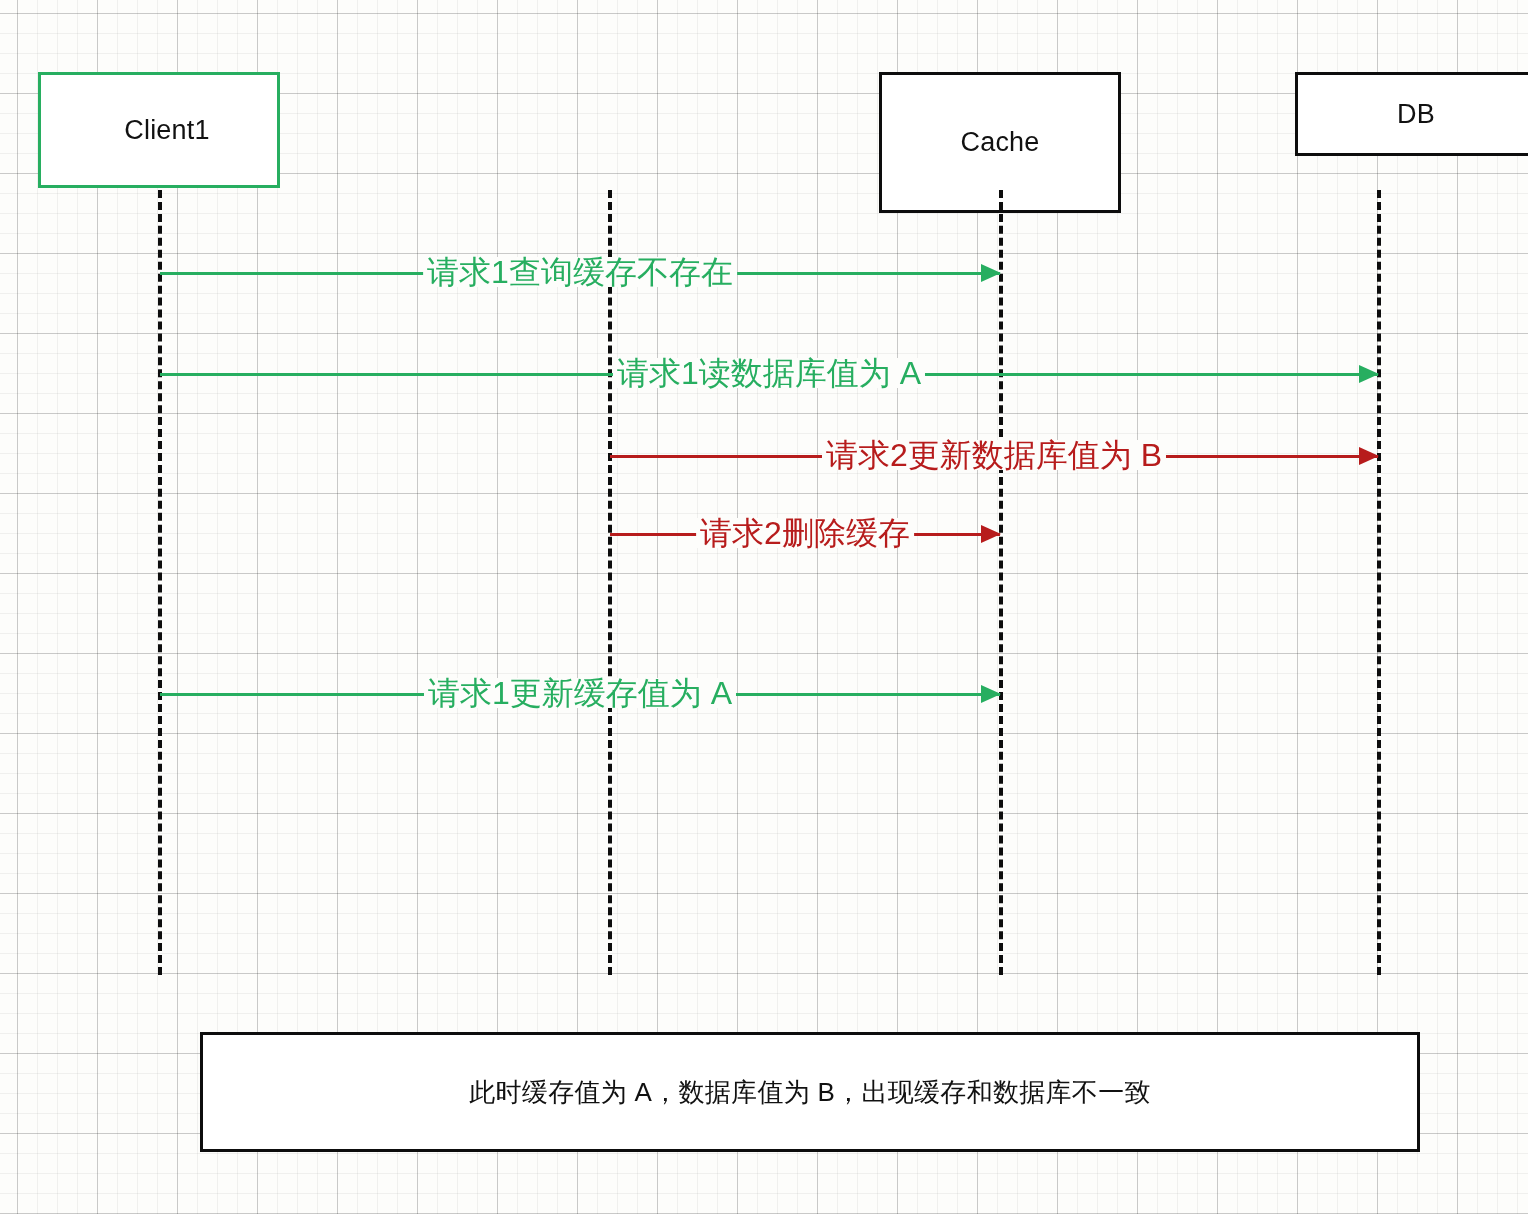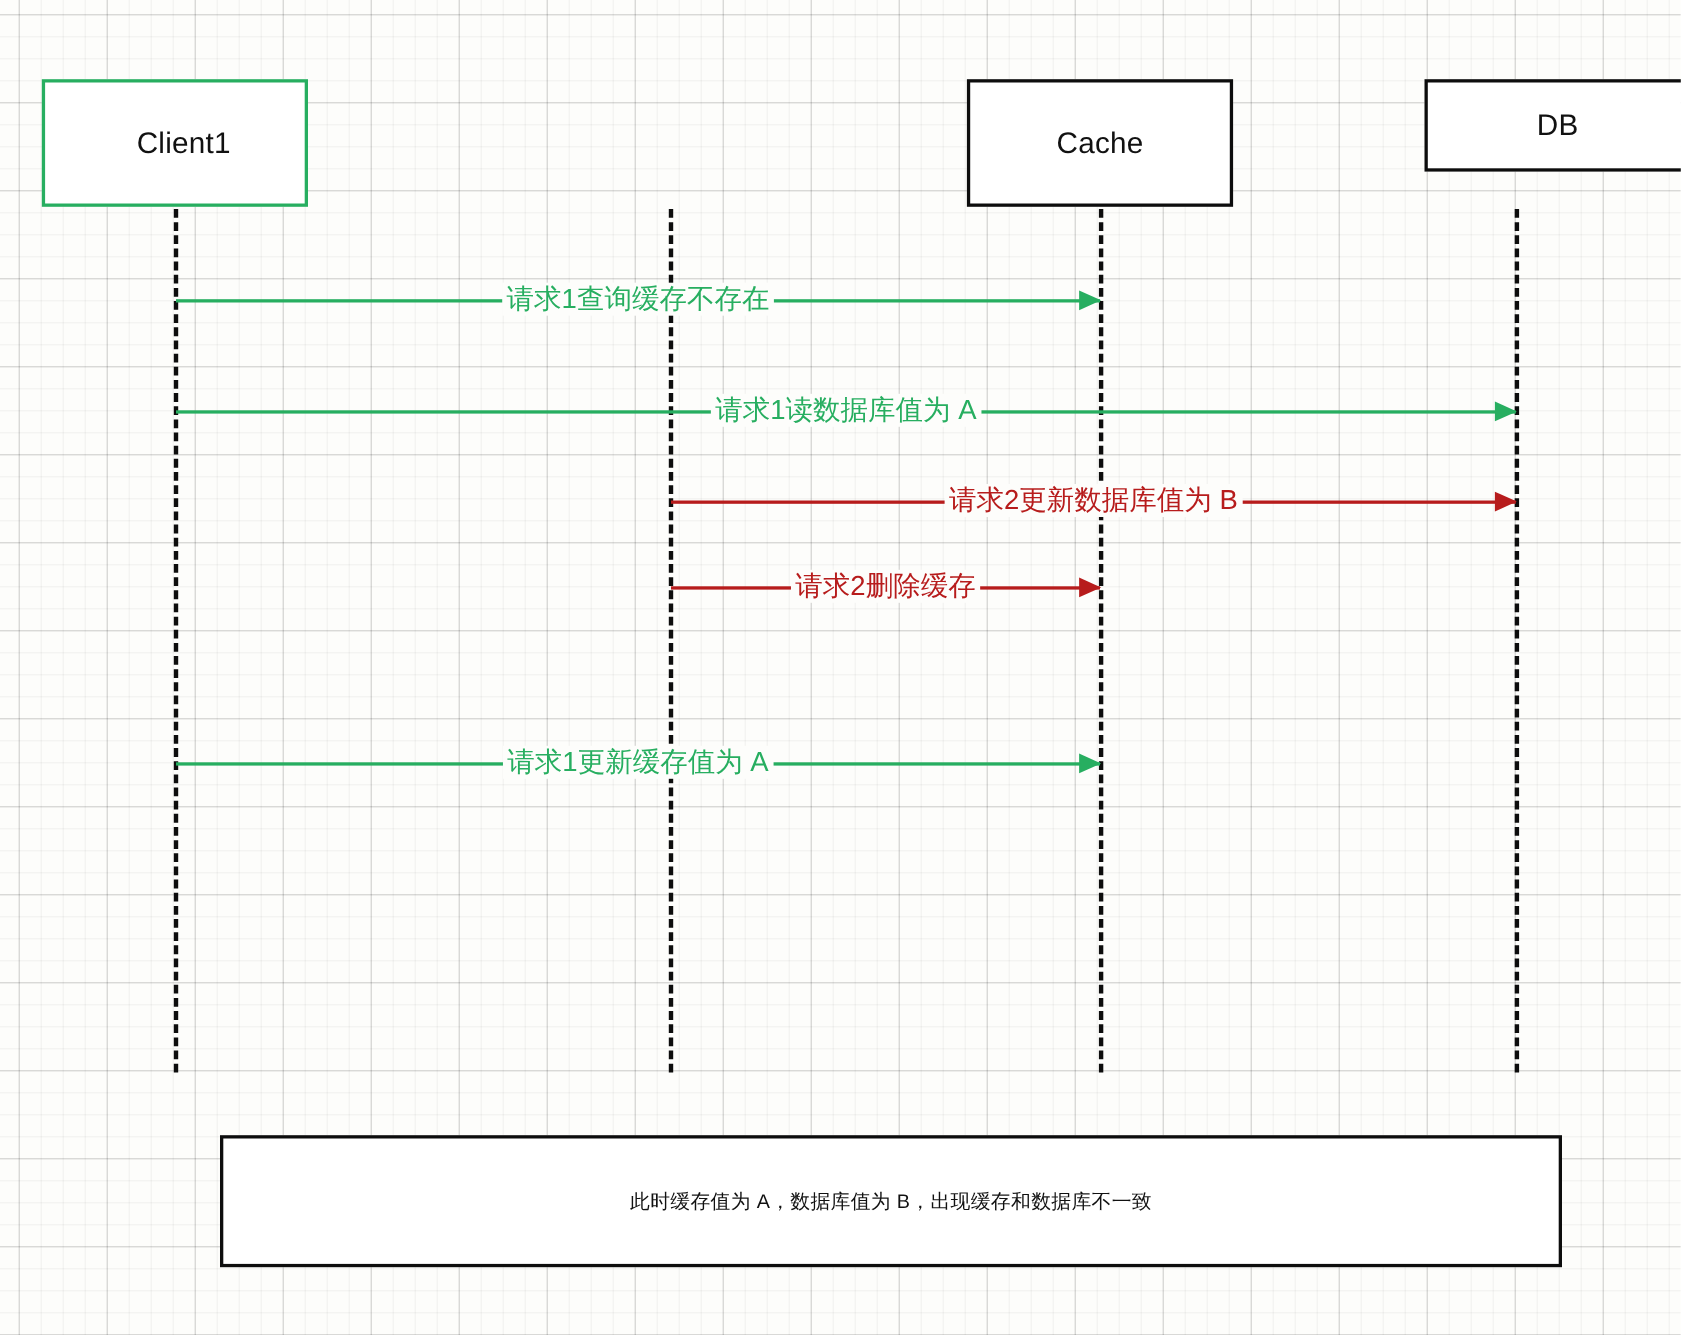--- a/index.html
+++ b/index.html
@@ -79,57 +79,57 @@
     border-bottom: 9px solid transparent;
     border-left: 20px solid currentColor;
   }
   .msg-label {
     position: absolute;
     top: -15px;
     left: 50%;
     transform: translateX(-50%);
     background: #fdfdfb;
     padding: 0 4px;
-    font-size: 25px;
+    font-size: 32px;
     line-height: 30px;
     white-space: nowrap;
     color: currentColor;
   }
 
   
   #note-box {
     position: absolute;
     left: 200px;
     top: 1032px;
     width: 1220px;
     height: 120px;
     box-sizing: border-box;
     border: 3px solid #0d0d0d;
     background: #ffffff;
     display: flex;
     align-items: center;
     justify-content: center;
   }
   #note-box .note-text {
-    font-size: 18px;
+    font-size: 26px;
     color: #111111;
     letter-spacing: 0.3px;
   }
 </style>
 </head>
 <body>
 
 <div id="canvas">
 
   <div class="participant" style="left:38px; top:72px; width:242px; height:116px; border:3px solid #27ae60;padding-left:16px;">
     <span class="p-label">Client1</span>
   </div>
 
 
-  <div class="participant" style="left:879px; top:72px; width:242px; height:116px; border:3px solid #0d0d0d;">
+  <div class="participant" style="left:879px; top:72px; width:242px; height:141px; border:3px solid #0d0d0d;">
     <span class="p-label">Cache</span>
   </div>
 
   <div class="participant" style="left:1295px; top:72px; width:242px; height:84px; border:3px solid #0d0d0d;">
     <span class="p-label">DB</span>
   </div>
 
   <div class="lifeline" style="left:158px; top:190px; height:785px;"></div>
   <div class="lifeline" style="left:608px; top:190px; height:785px;"></div>
   <div class="lifeline" style="left:999px; top:190px; height:785px;"></div>

